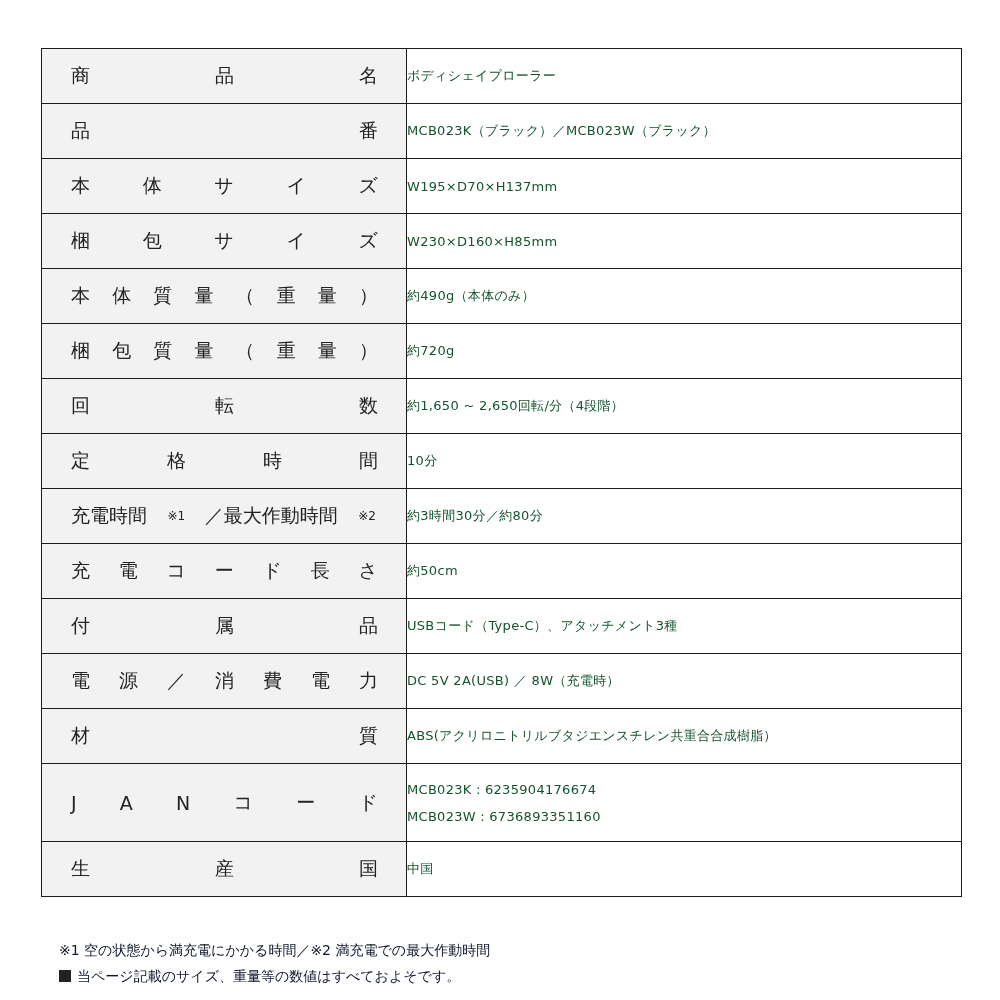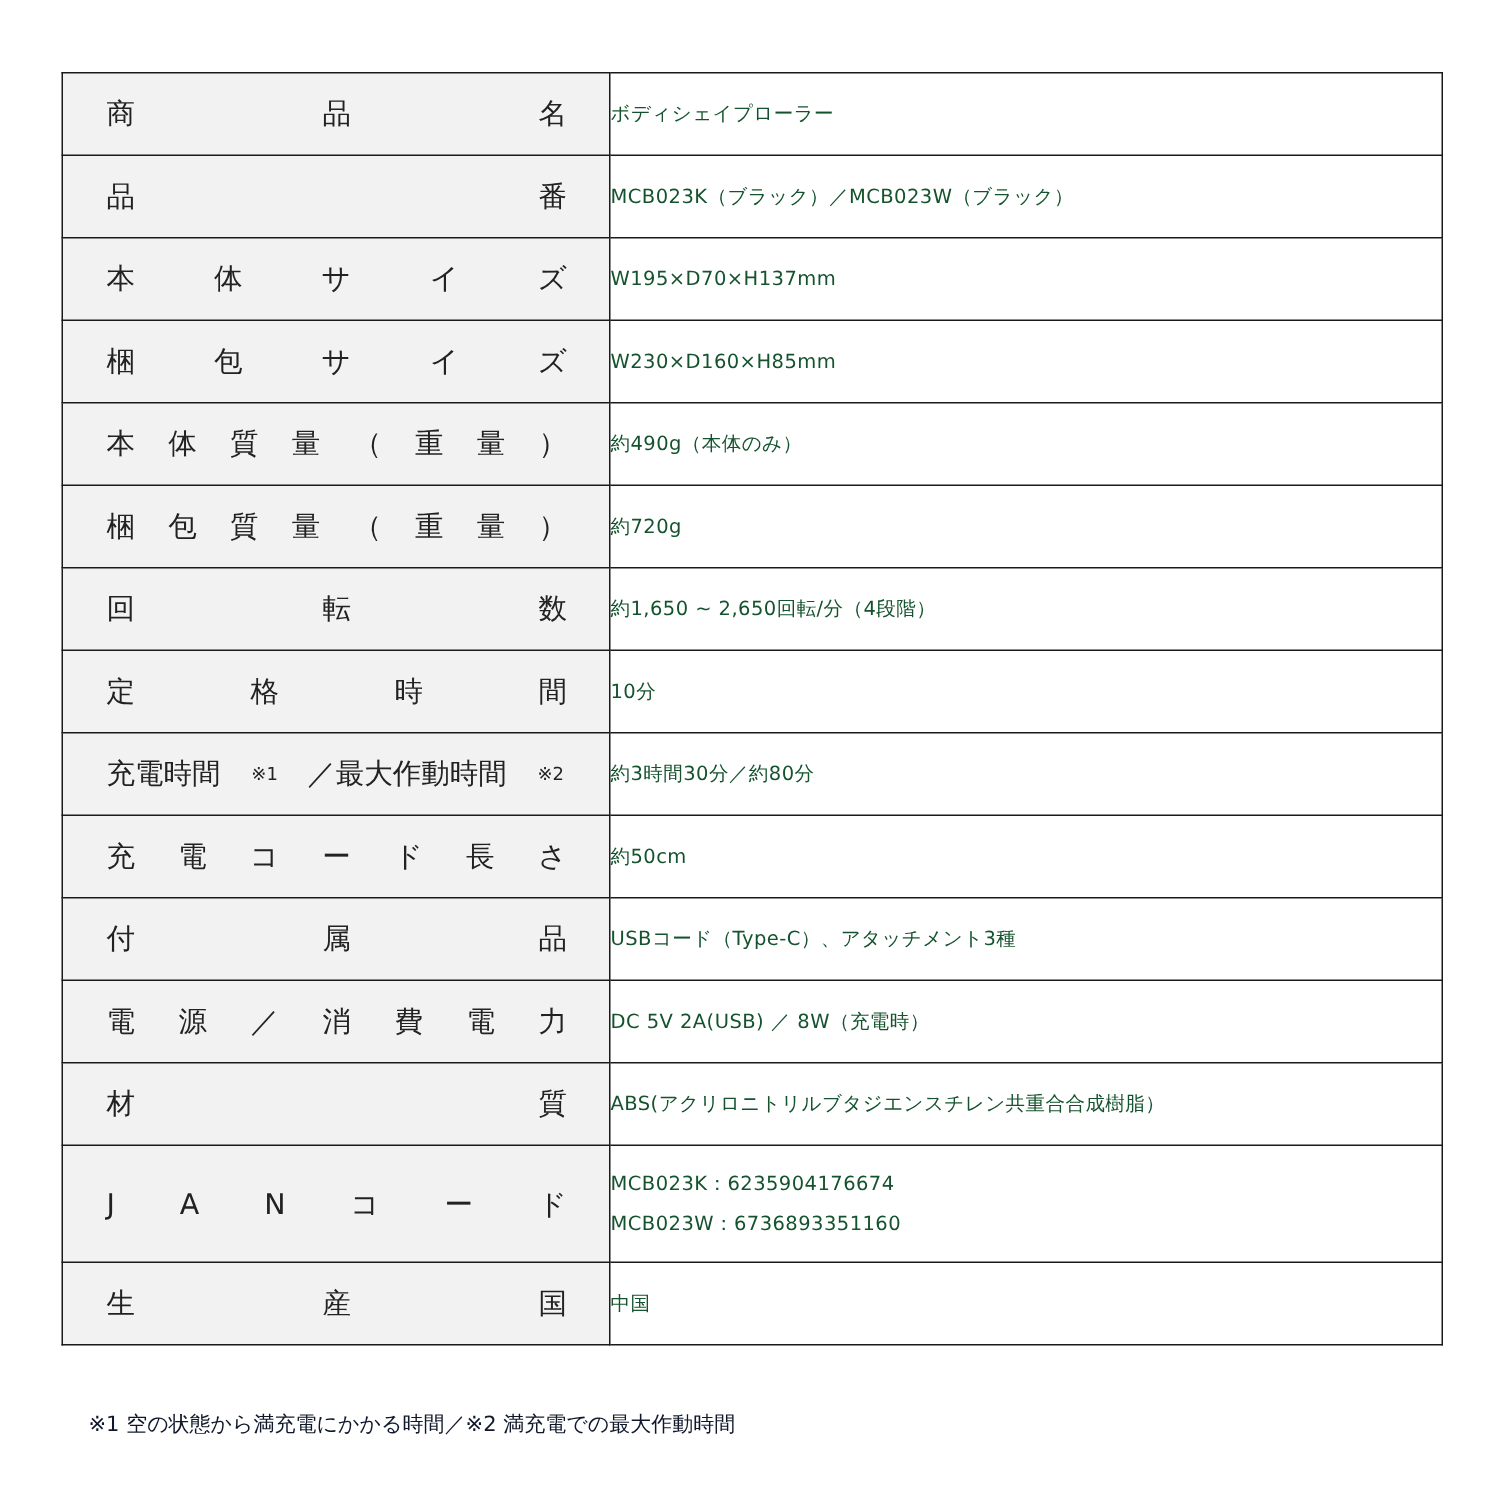--- a/index.html
+++ b/index.html
@@ -284,13 +284,16 @@
           <span class="ch">国</span>
         </div>
       </td>
       <td class="value-cell">中国</td>
     </tr>
   </tbody>
 </table>
 
 <div class="notes">
   <span class="note-line">※1 空の状態から満充電にかかる時間／※2 満充電での最大作動時間</span>
+  <span class="note-line">
+    <span class="square-icon"></span><span>当ページ記載のサイズ、重量等の数値はすべておよそです。</span>
+  </span>
 </div>
 
 </body></html>

